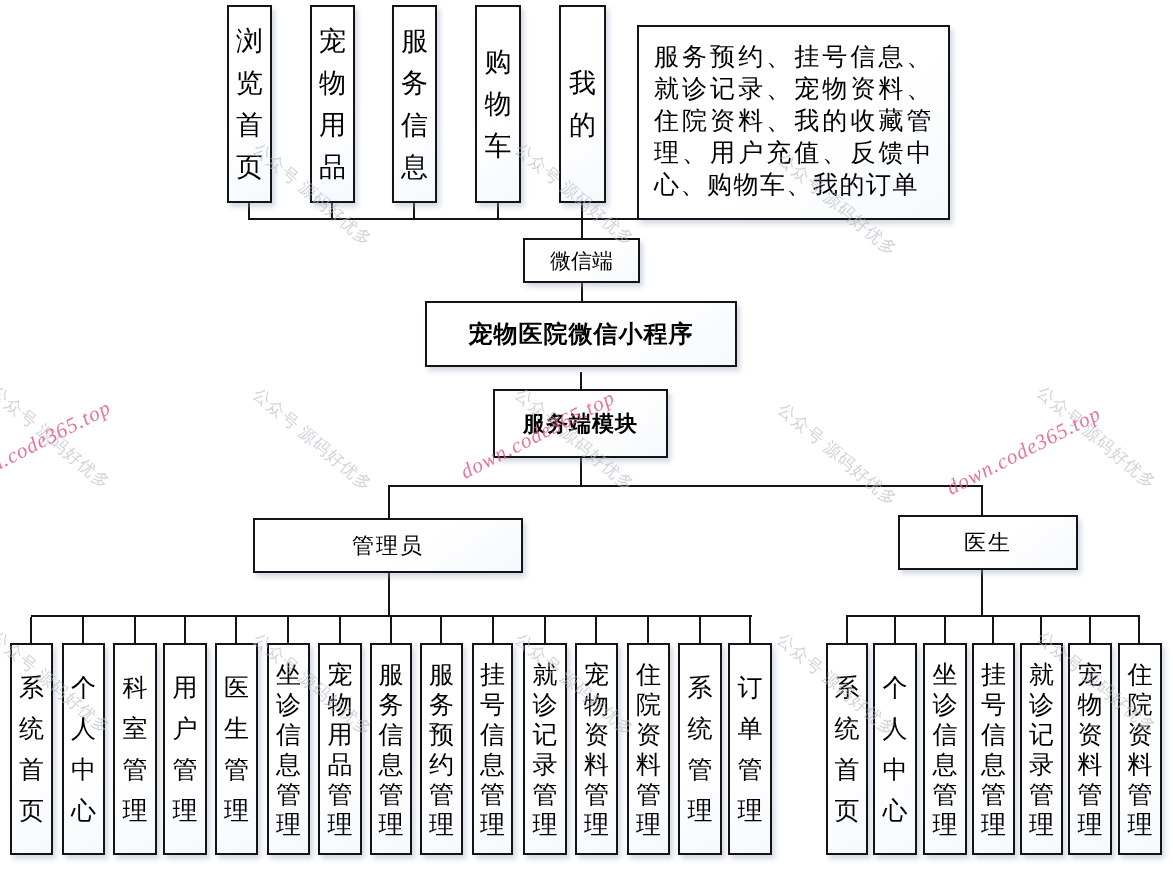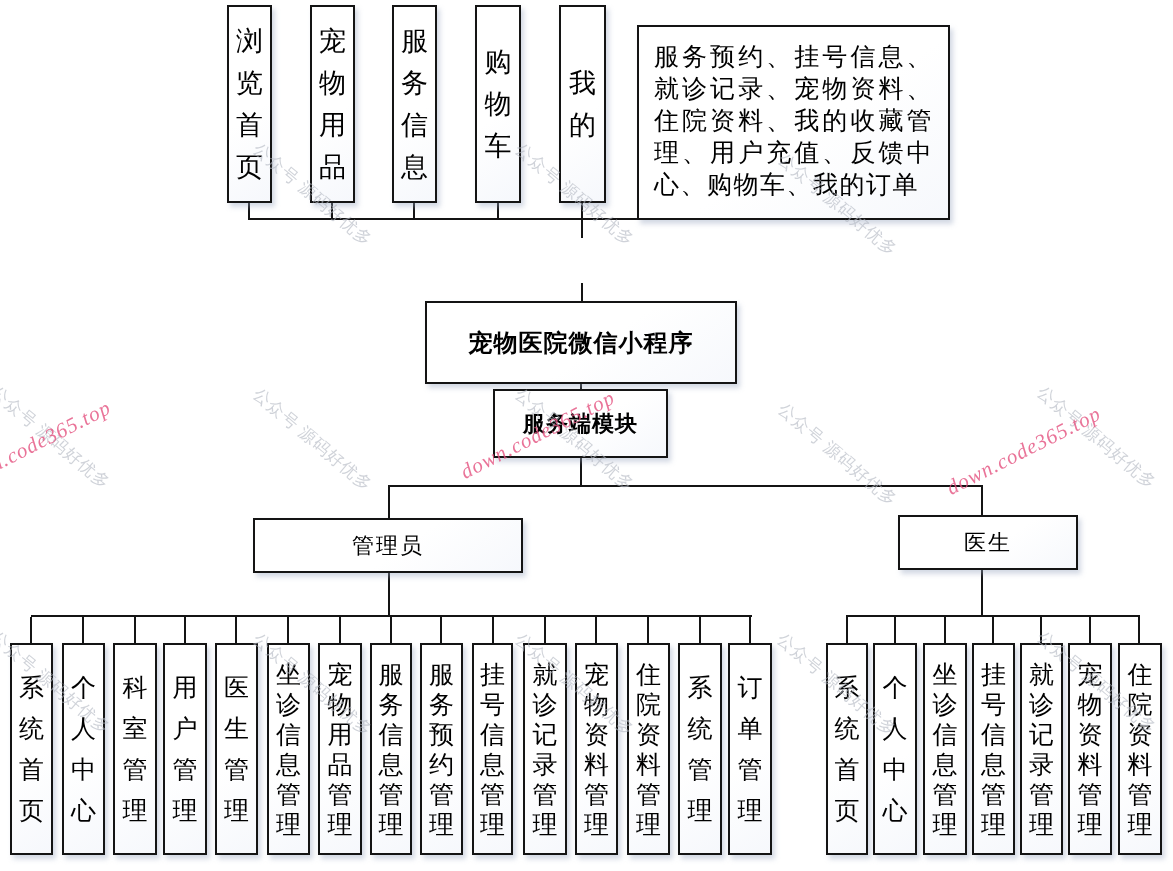--- a/index.html
+++ b/index.html
@@ -126,22 +126,25 @@
     </div>
   <div class="box vbox vtop" style="left:559px;top:5px;width:47px;height:198px">
       <span>我</span>
       <span>的</span>
     </div>
 
   <div class="box bigbox" style="left:637px;top:5px;width:313px;height:195px">
     <div class="bigtext">服务预约、挂号信息、就诊记录、宠物资料、住院资料、我的收藏管理、用户充值、反馈中心、购物车、我的订单</div>
   </div>
 
-
-  <div class="box hlabel f-root" style="left:425px;top:301px;width:312px;height:83px">
+  <div class="box hlabel f-wechat" style="left:523px;top:238px;width:117px;height:45px">
+    <span>微信端</span>
+  </div>
+
+  <div class="box hlabel f-root" style="left:425px;top:301px;width:312px;height:66px">
     <span>宠物医院微信小程序</span>
   </div>
 
   <div class="box hlabel f-role" style="left:253px;top:518px;width:270px;height:55px">
     <span>管理员</span>
   </div>
 
   <div class="box hlabel f-server" style="left:493px;top:389px;width:175px;height:69px">
     <span>服务端模块</span>
   </div>

